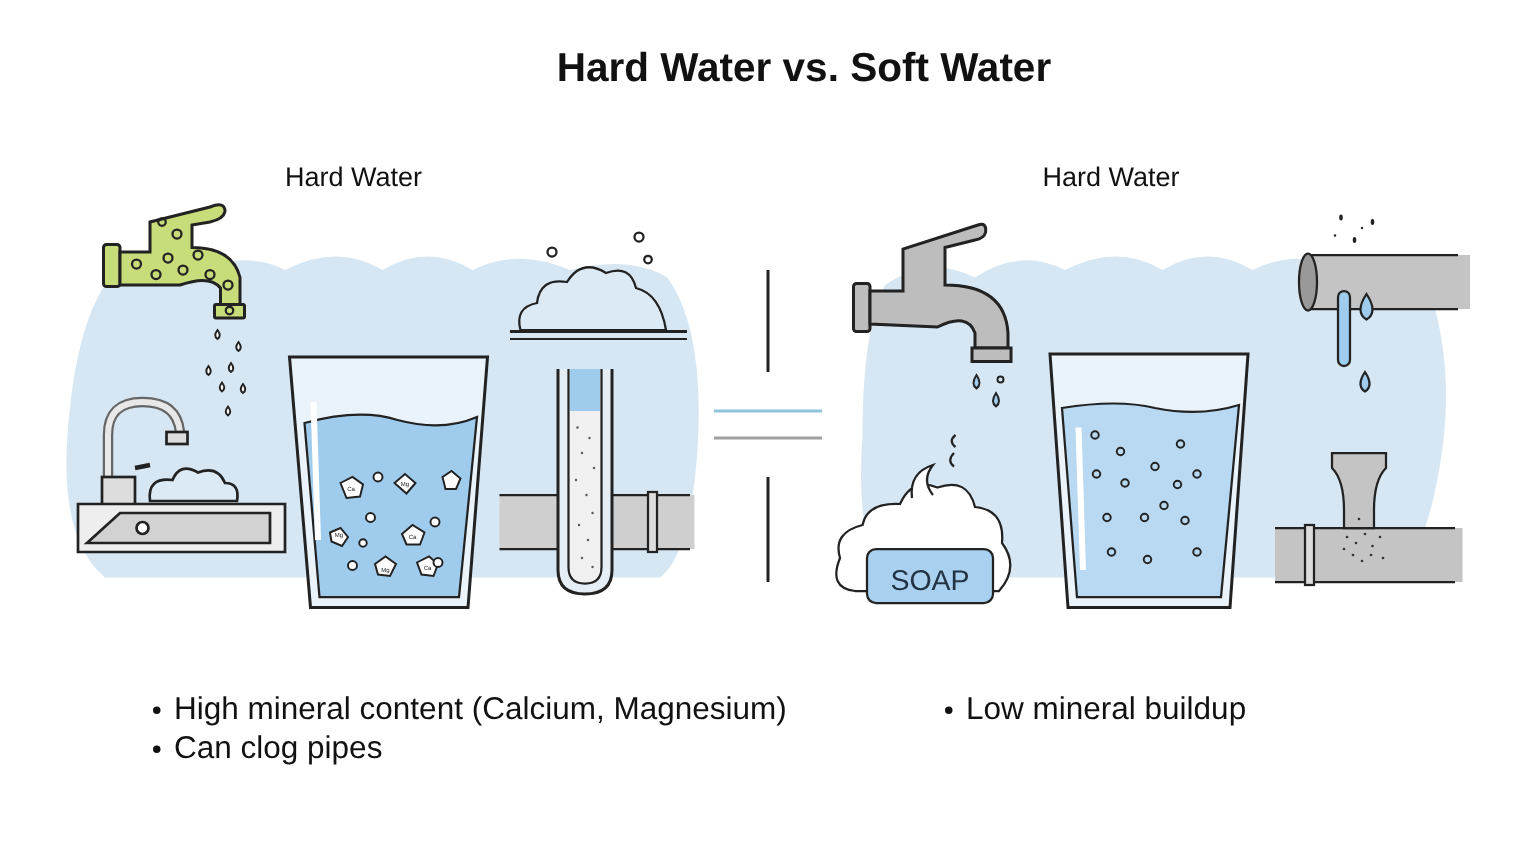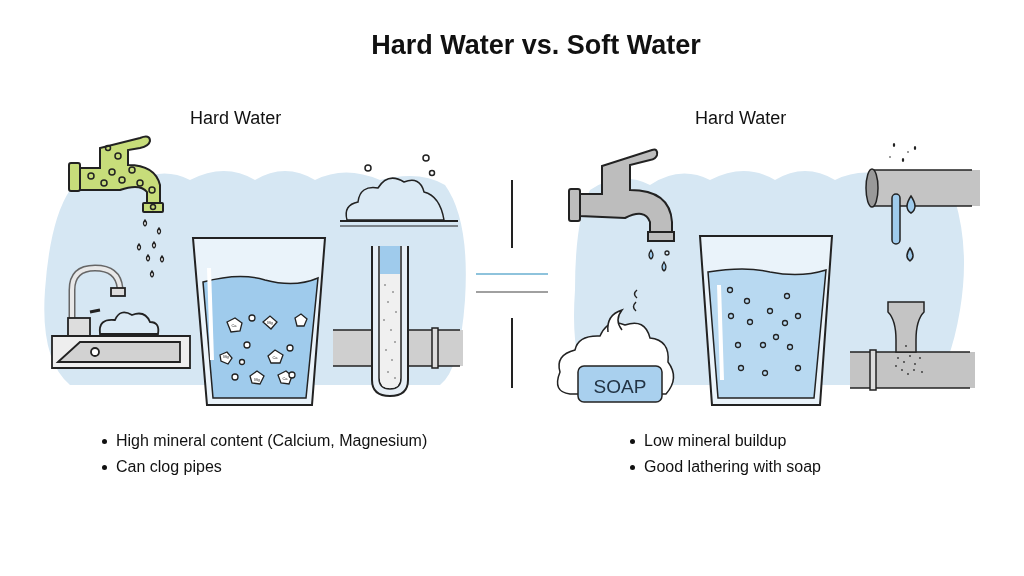--- a/index.html
+++ b/index.html
@@ -1,20 +1,20 @@
 <!DOCTYPE html>
 <html><head>
 <meta charset="utf-8">
 <style>
   html,body{margin:0;padding:0;background:#fff;}
   body{width:1024px;height:576px;position:relative;overflow:hidden;font-family:"Liberation Sans",sans-serif;color:#111;}
   .title{position:absolute;top:30px;left:0;width:1024px;text-align:center;font-weight:bold;font-size:27px;margin-left:24px;}
   .sec-title{position:absolute;top:108px;font-weight:normal;font-size:18px;}
   .scene{position:absolute;top:0;left:0;}
-  .bullets{position:absolute;top:428px;margin:0;padding:0;list-style:none;font-size:16px;line-height:25.5px;}
+  .bullets{position:absolute;top:460px;margin:0;padding:0;list-style:none;font-size:21px;line-height:25.5px;}
   .bullets li{position:relative;padding-left:16px;}
   .bullets li::before{content:"";position:absolute;left:2px;top:11px;width:5px;height:5px;border-radius:50%;background:#111;}
 </style>
 </head>
 <body>
 
 <div class="title">Hard Water vs. Soft Water</div>
 
 <svg class="scene" width="1024" height="430" viewBox="0 0 1024 430">
 
@@ -221,14 +221,13 @@
 <div class="sec-title" style="left:190px;">Hard Water</div>
 <div class="sec-title" style="left:695px;">Hard Water</div>
 
 <ul class="bullets" style="left:100px;">
   <li>High mineral content (Calcium, Magnesium)</li>
   <li>Can clog pipes</li>
 </ul>
 
 <ul class="bullets" style="left:628px;">
   <li>Low mineral buildup</li>
-  <li>Good lathering with soap</li>
 </ul>
 
 </body></html>

